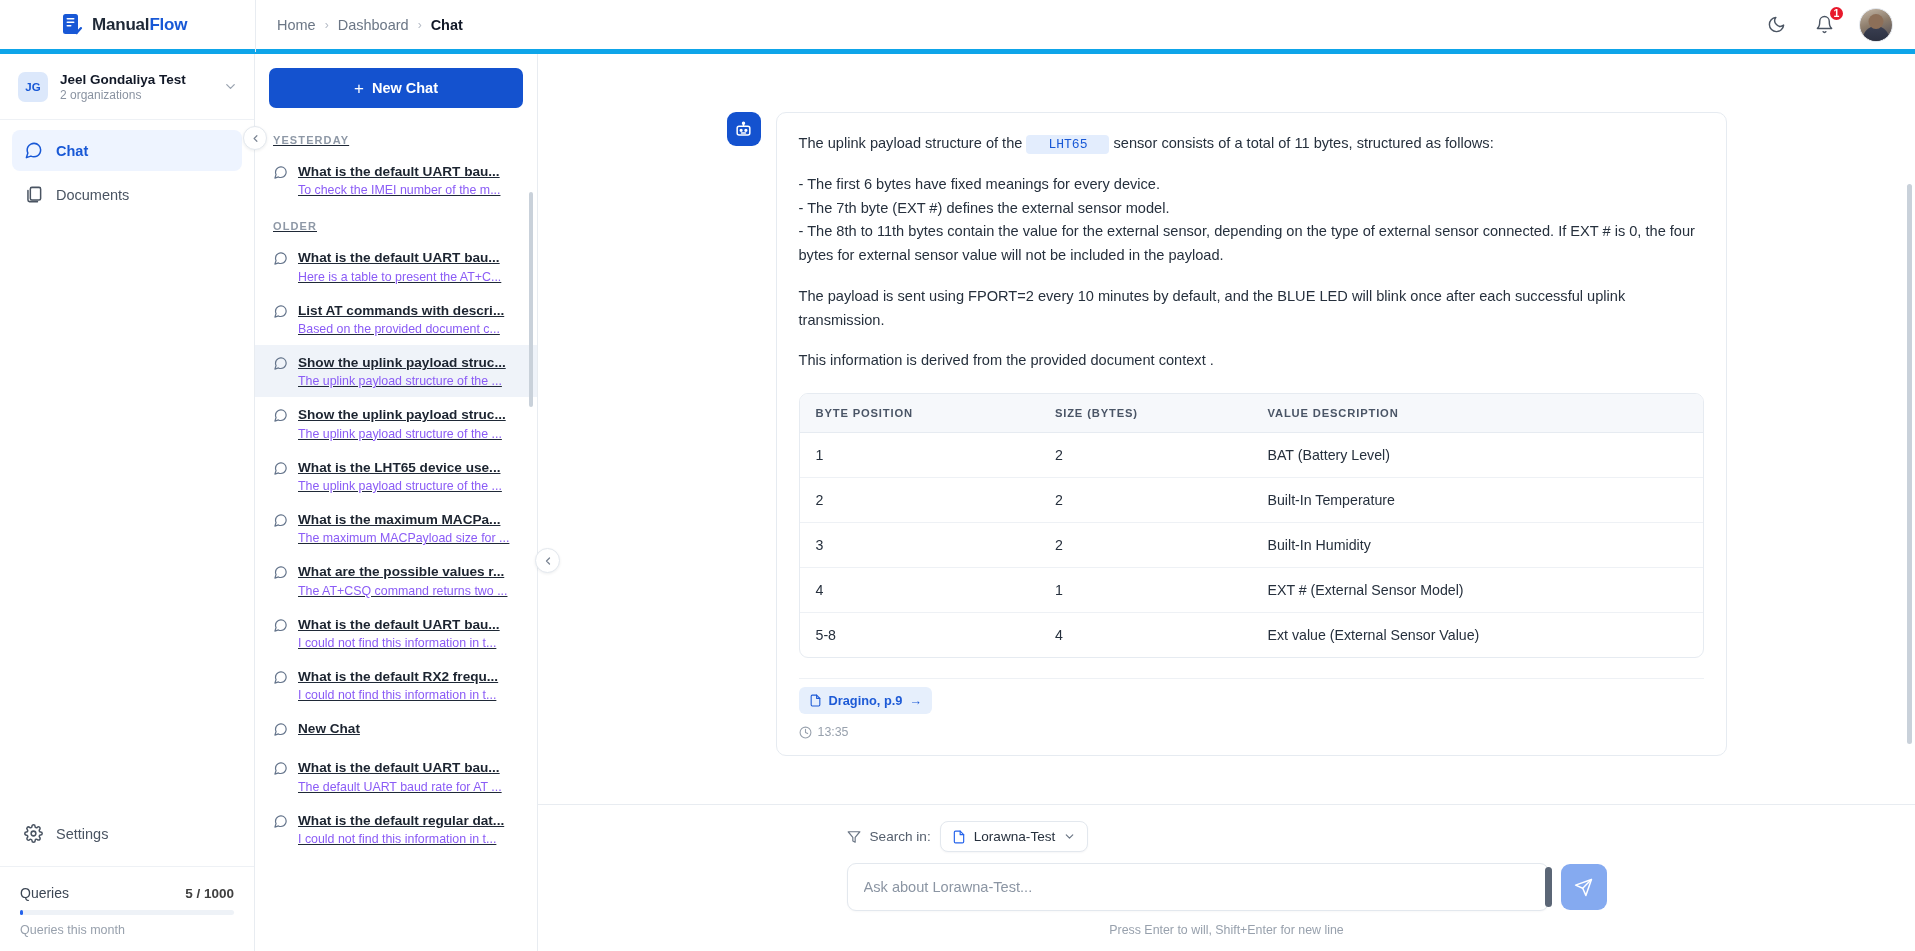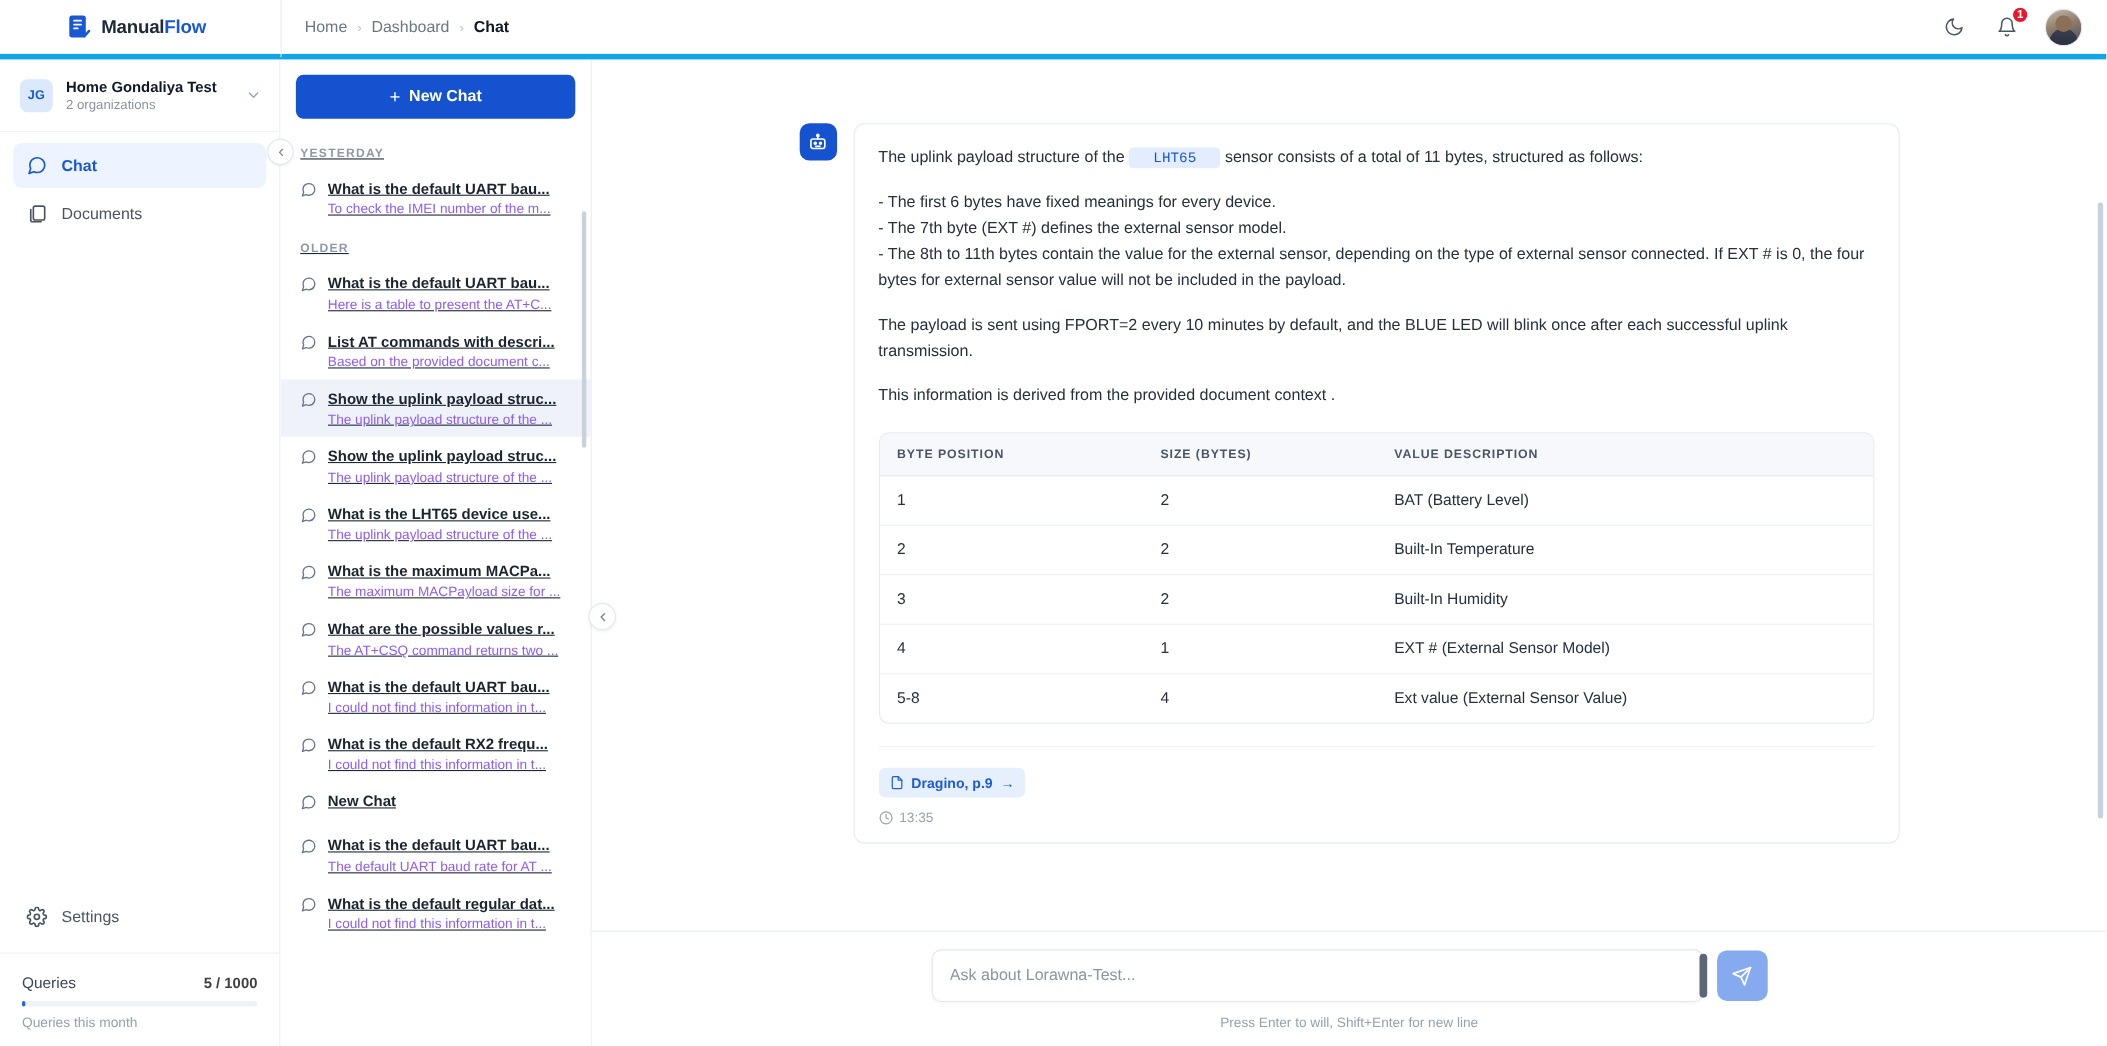--- a/index.html
+++ b/index.html
@@ -181,21 +181,21 @@
   }
   .tbl-wrap { margin-top: 20px; border: 1px solid #e6ebf1; border-radius: 9px; overflow: hidden; }
   table { width: 100%; border-collapse: collapse; }
   th {
     background: #f6f8fb; text-align: left; font-size: 11.2px; font-weight: 700;
     letter-spacing: 0.85px; color: #49536180; color: #4a5566; text-transform: uppercase;
     padding: 13px 16px; border-bottom: 1px solid #e6ebf1;
   }
   td { font-size: 14.2px; color: #26303d; padding: 14px 16px; border-bottom: 1px solid #eef1f5; }
   tr:last-child td { border-bottom: none; }
-  .src-row { margin-top: 20px; padding-top: 19px; border-top: 1px solid #eef1f5; }
+  .src-row { margin-top: 20px; padding-top: 8px; border-top: 1px solid #eef1f5; }
   .src-chip {
     display: inline-flex; align-items: center; gap: 7px; background: #e6effc;
     color: #1d5ad6; border-radius: 6px; padding: 6px 10px; font-size: 12.8px;
     font-weight: 600; cursor: pointer;
   }
   .time { display: flex; align-items: center; gap: 6px; font-size: 12.4px; color: #98a1ad; margin-top: 11px; }
 
   
   .composer {
     border-top: 1px solid #e8ecf1; background: #fff; padding: 16px 0 14px 0;
@@ -280,21 +280,21 @@
       <div class="avatar"></div>
     </div>
   </div>
 
   <div class="body">
 
     <div class="leftnav">
       <div class="org">
         <div class="org-av">JG</div>
         <div class="org-txt">
-          <div class="org-name">Home Gondaliya Test</div>
+          <div class="org-name">Jeel Gondaliya Test</div>
           <div class="org-sub">2 organizations</div>
         </div>
         <svg class="chev" width="15" height="15" viewBox="0 0 24 24" fill="none" stroke="currentColor" stroke-width="2" stroke-linecap="round" stroke-linejoin="round">
             <polyline points="6 9 12 15 18 9"></polyline>
           </svg>
       </div>
 
       <div class="nav-items">
         <div class="nav-item active">
           <svg width="19" height="19" viewBox="0 0 24 24" fill="none" stroke="currentColor" stroke-width="1.9" stroke-linecap="round" stroke-linejoin="round">
@@ -559,20 +559,36 @@
                 <span>13:35</span>
               </div>
             </div>
           </div>
         </div>
         <div class="main-scrollbar"></div>
       </div>
 
       <div class="composer">
         <div class="composer-inner">
+          <div class="searchin">
+            <svg width="14" height="14" viewBox="0 0 24 24" fill="none" stroke="#6b7685" stroke-width="2" stroke-linecap="round" stroke-linejoin="round">
+                <polygon points="22 3 2 3 10 12.46 10 19 14 21 14 12.46 22 3"></polygon>
+              </svg>
+            <span class="searchin-label">Search in:</span>
+            <span class="doc-select">
+              <svg width="14" height="14" viewBox="0 0 24 24" fill="none" stroke="#2563eb" stroke-width="2" stroke-linecap="round" stroke-linejoin="round">
+                  <path d="M14 2H6a2 2 0 0 0-2 2v16a2 2 0 0 0 2 2h12a2 2 0 0 0 2-2V8z"></path>
+                  <polyline points="14 2 14 8 20 8"></polyline>
+                </svg>
+              <span>Lorawna-Test</span>
+              <svg width="13" height="13" viewBox="0 0 24 24" fill="none" stroke="#6b7685" stroke-width="2.2" stroke-linecap="round" stroke-linejoin="round">
+                  <polyline points="6 9 12 15 18 9"></polyline>
+                </svg>
+            </span>
+          </div>
 
           <div class="input-row">
             <div class="input-box">
               <input type="text" value="" placeholder="Ask about Lorawna-Test..." style="">
               <span class="caret"></span>
             </div>
             <button class="send-btn">
               <svg width="19" height="19" viewBox="0 0 24 24" fill="none" stroke="currentColor" stroke-width="1.9" stroke-linecap="round" stroke-linejoin="round">
                   <line x1="22" y1="2" x2="11" y2="13"></line>
                   <polygon points="22 2 15 22 11 13 2 9 22 2"></polygon>

